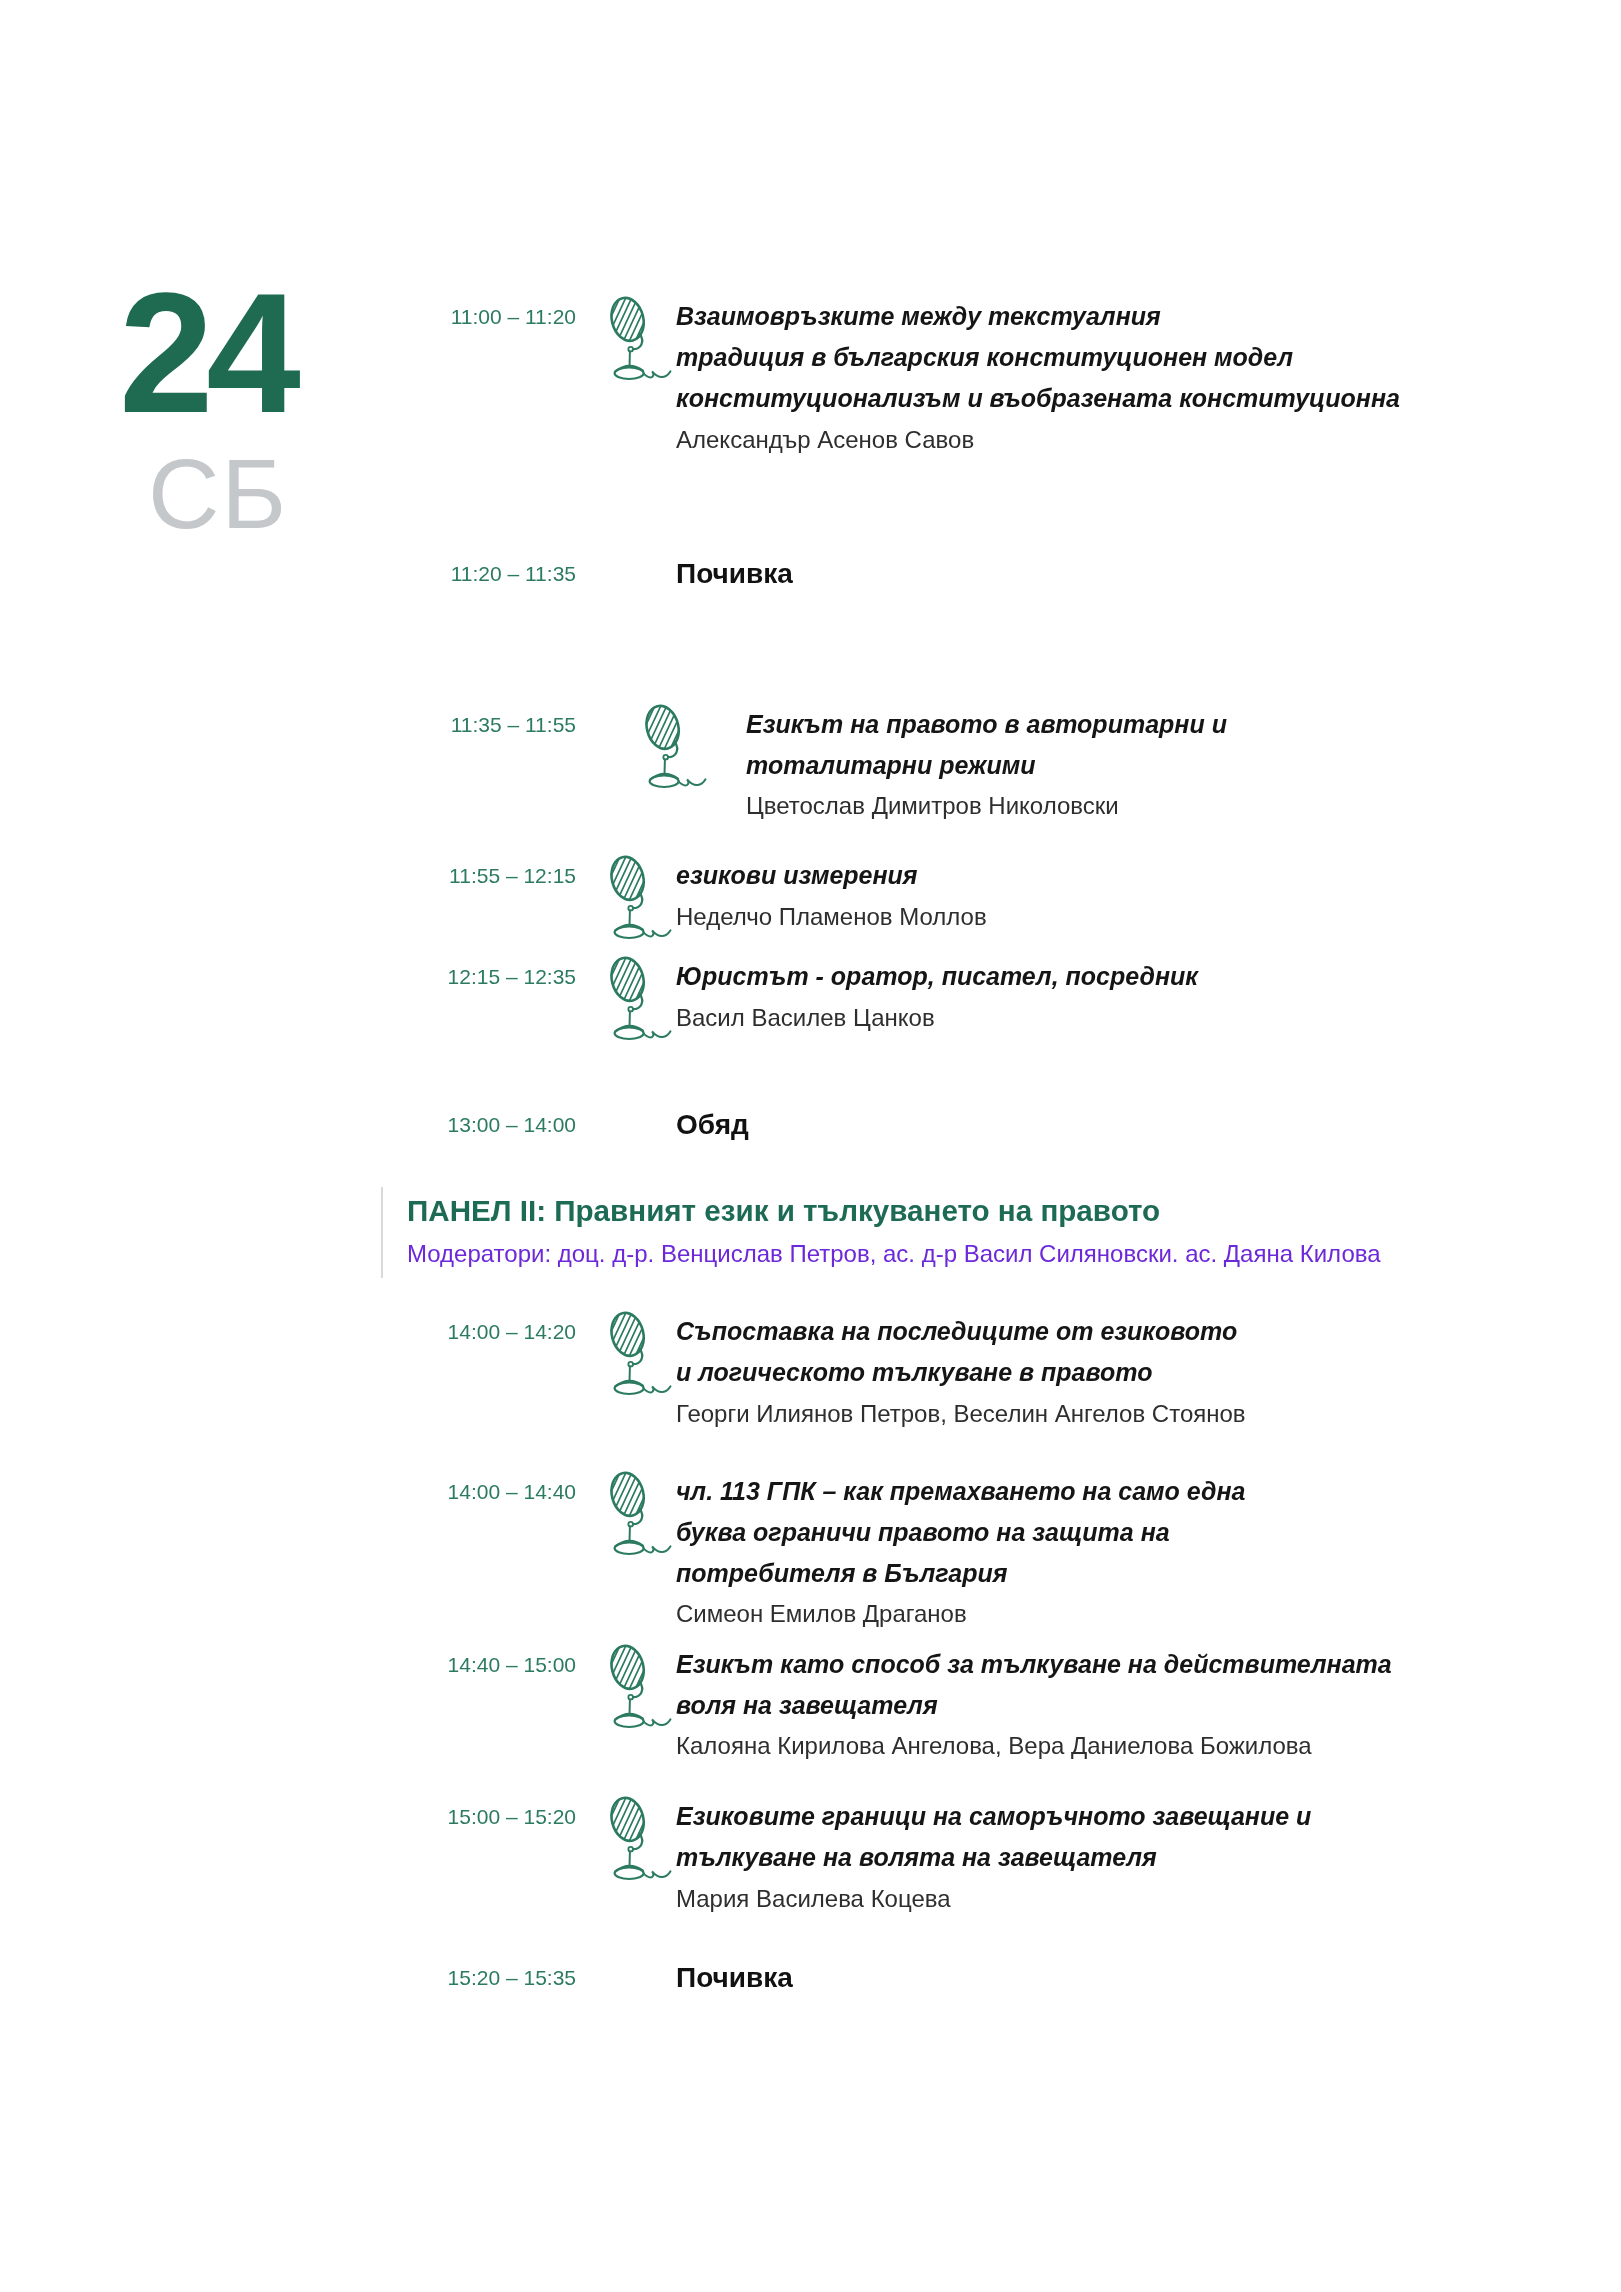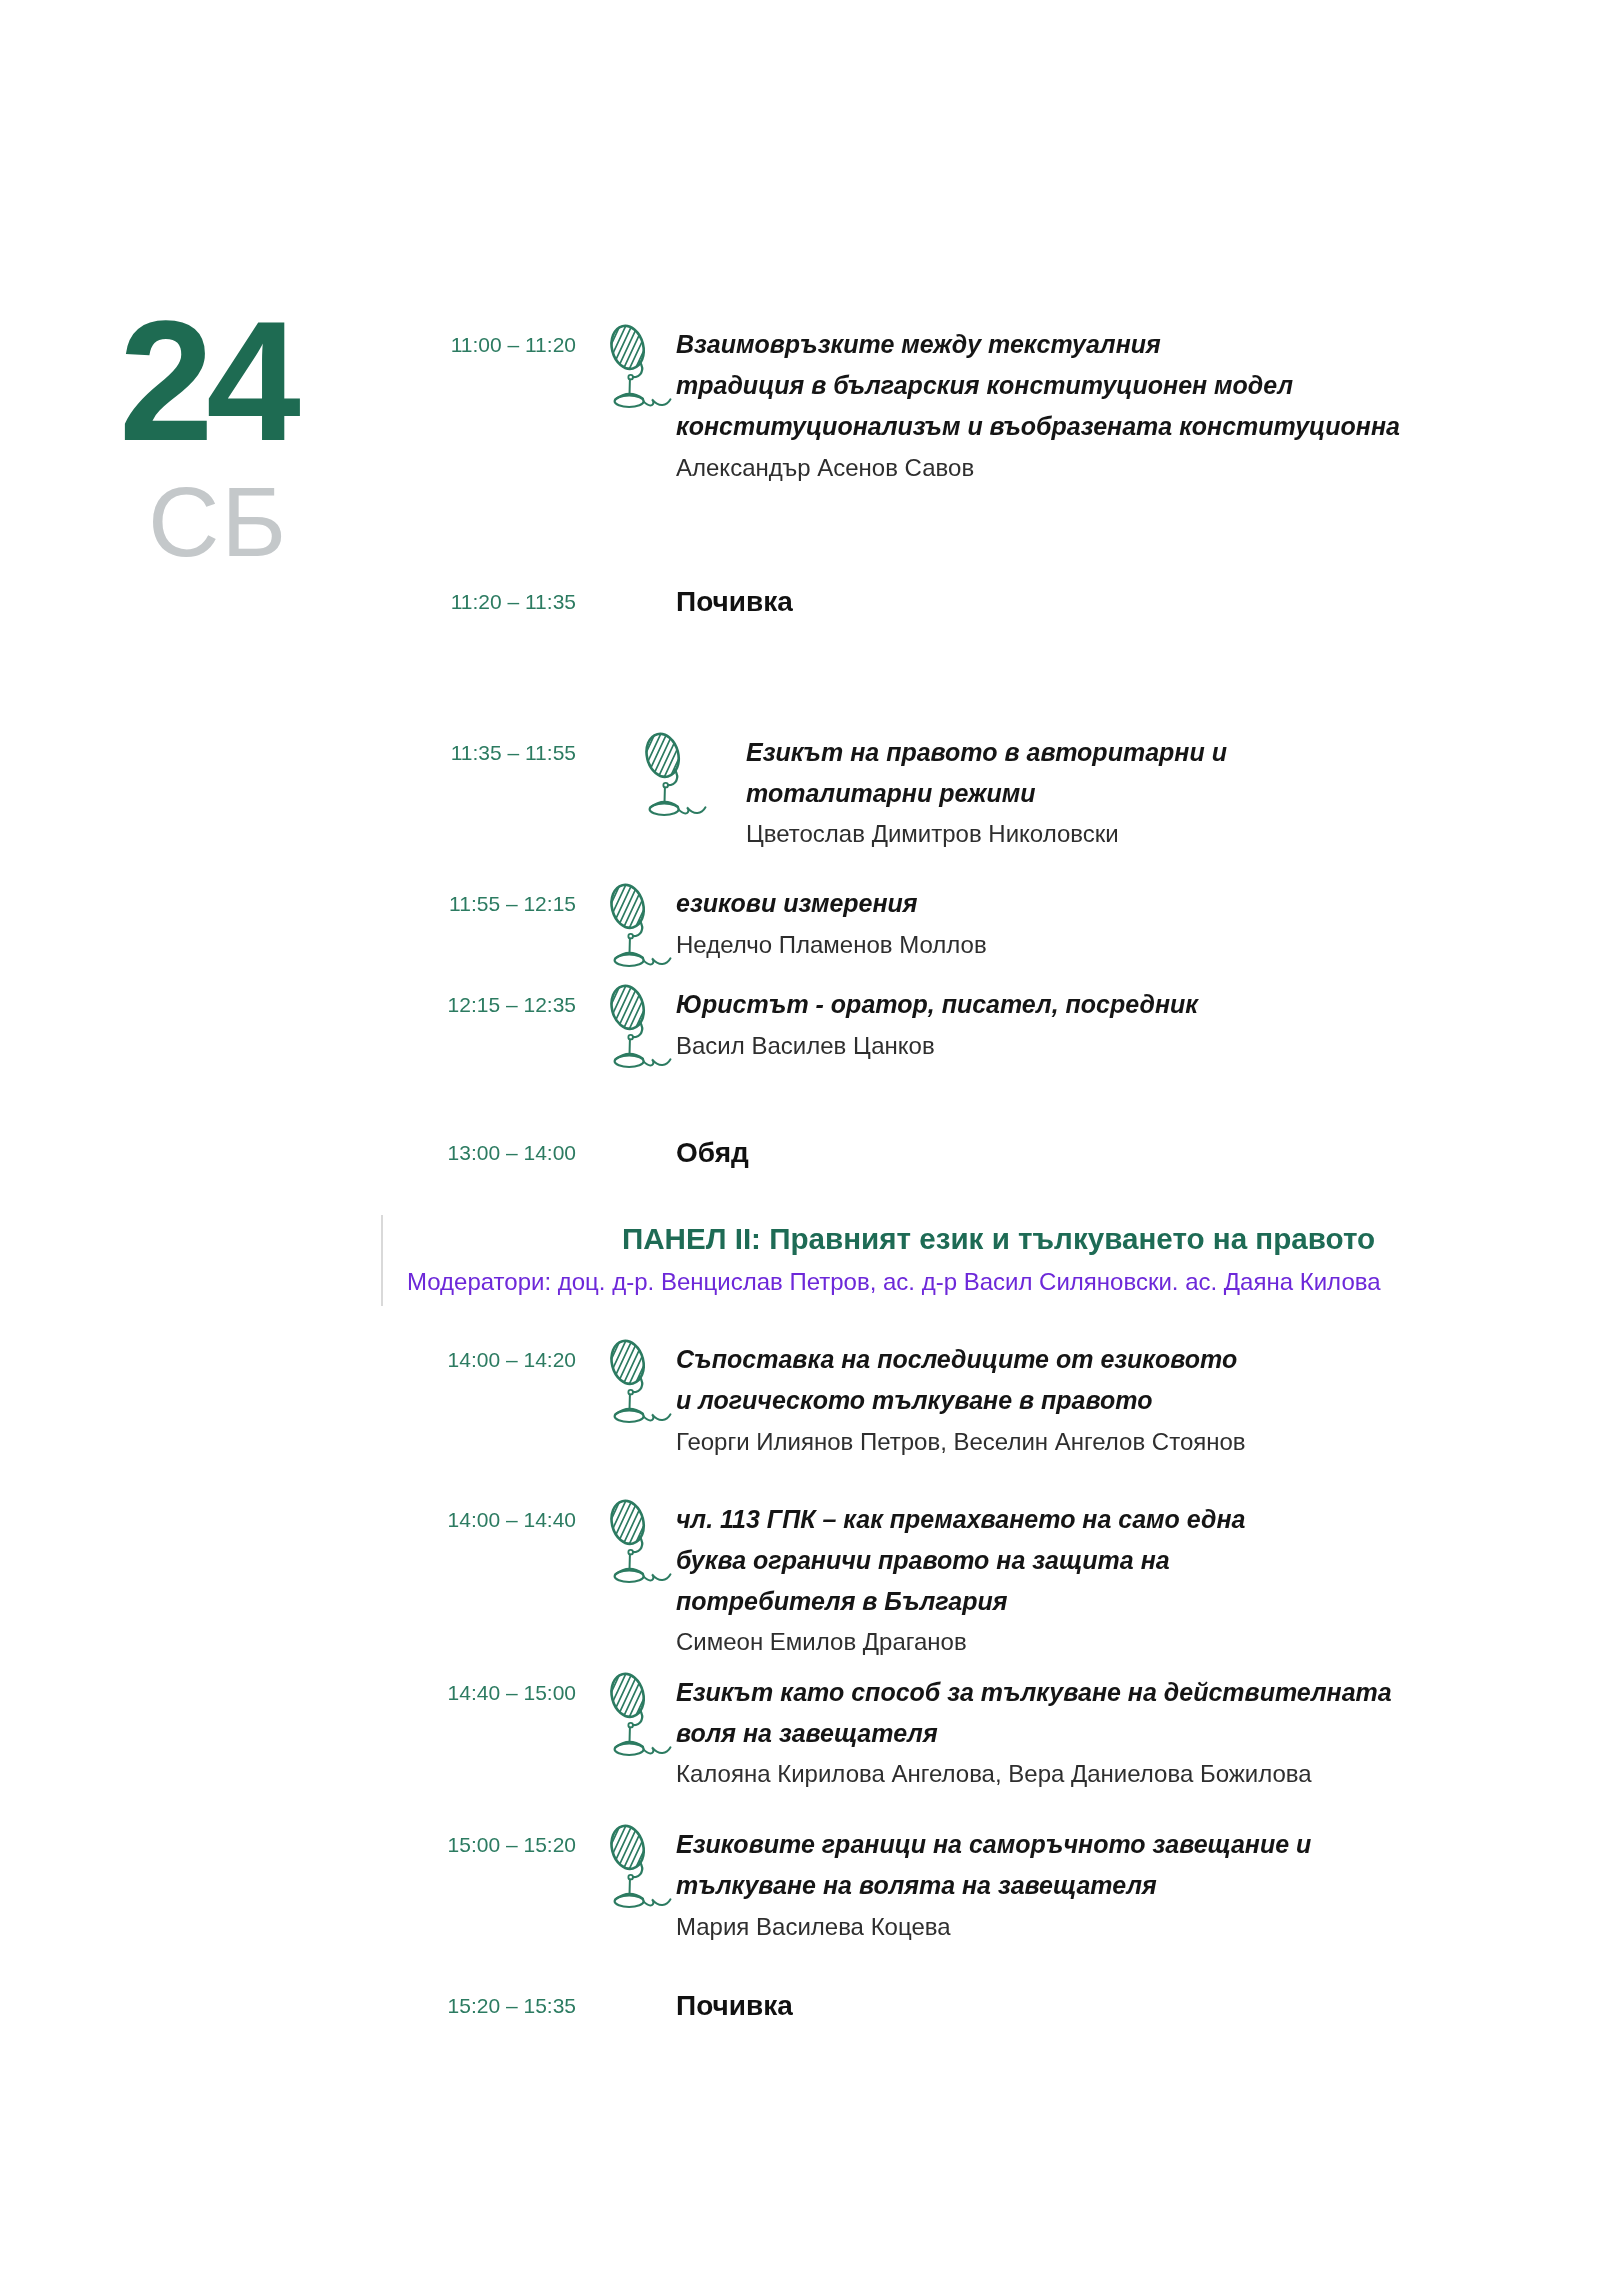--- a/index.html
+++ b/index.html
@@ -3,21 +3,20 @@
 <meta charset="utf-8">
 <style>
   html,body { margin:0; padding:0; background:#ffffff; }
   .page {
     position:relative;
     width:1621px; height:2069px;
     background:#ffffff;
     overflow:hidden;
     font-family:"Liberation Sans", sans-serif;
     color:#1b1b1b;
-    margin-top:28px;
   }
   
   .day { position:absolute; left:119px; top:285px; }
   .day-number {
     font-size:170px; line-height:0.8; font-weight:bold;
     letter-spacing:-7.2px; color:#1e6b52;
   }
   .day-abbr {
     font-size:99px; line-height:1; color:#c4c8ca;
     margin-top:23px; margin-left:29px; letter-spacing:1.8px;
@@ -43,21 +42,21 @@
   }
   .break-label { font-size:28px; line-height:41px; font-weight:bold; color:#111; white-space:nowrap; }
   
   .panel-block {
     margin-left:9px;
     border-left:2.7px solid #d9d9d9;
     padding:3.6px 0 7.2px 24px;
   }
   .panel-title {
     margin:0; font-size:29.6px; line-height:41px; font-weight:bold;
-    color:#1e6b55; white-space:nowrap;text-align:center;
+    color:#1e6b55; white-space:nowrap;
   }
   .panel-moderators {
     margin:5.4px 0 0 0; font-size:24px; line-height:34px;
     color:#6d28d9; white-space:nowrap;
   }
   
   .r0  { margin-bottom:96px; }
   .r1  { margin-bottom:110px; }
   .r2  { margin-bottom:32px;gap:35px; }
   .r3  { margin-bottom:22.4px; }

